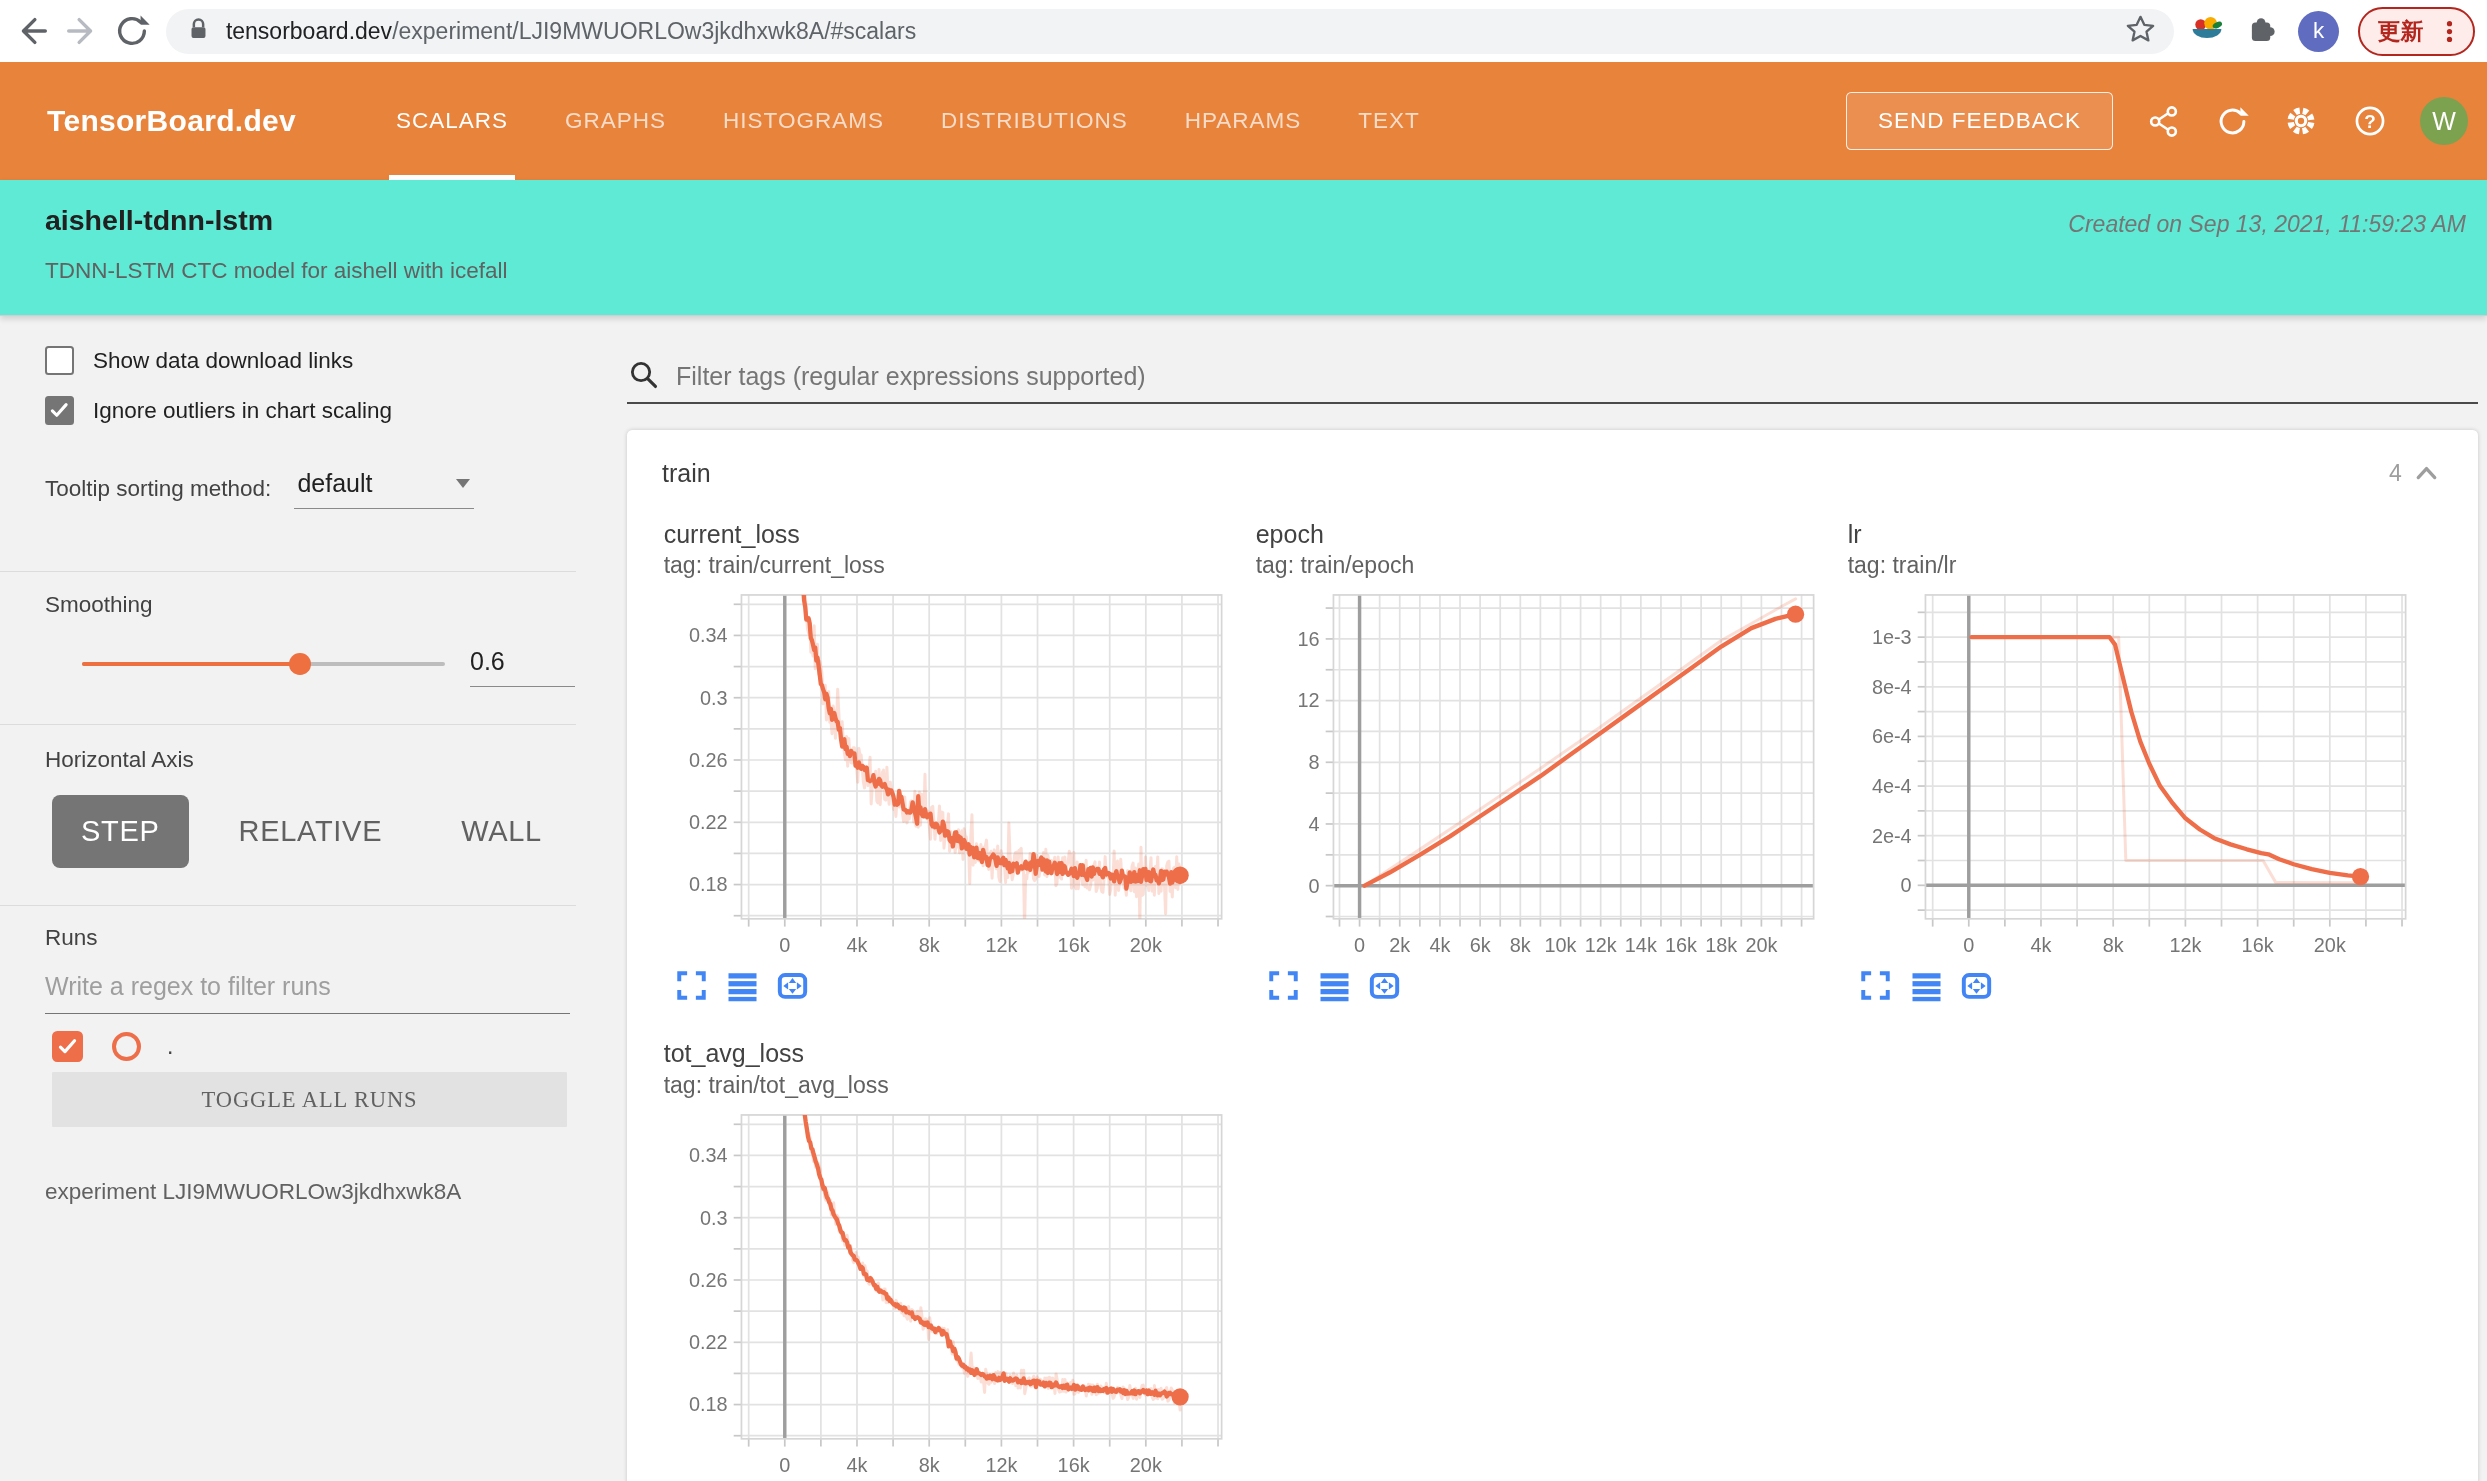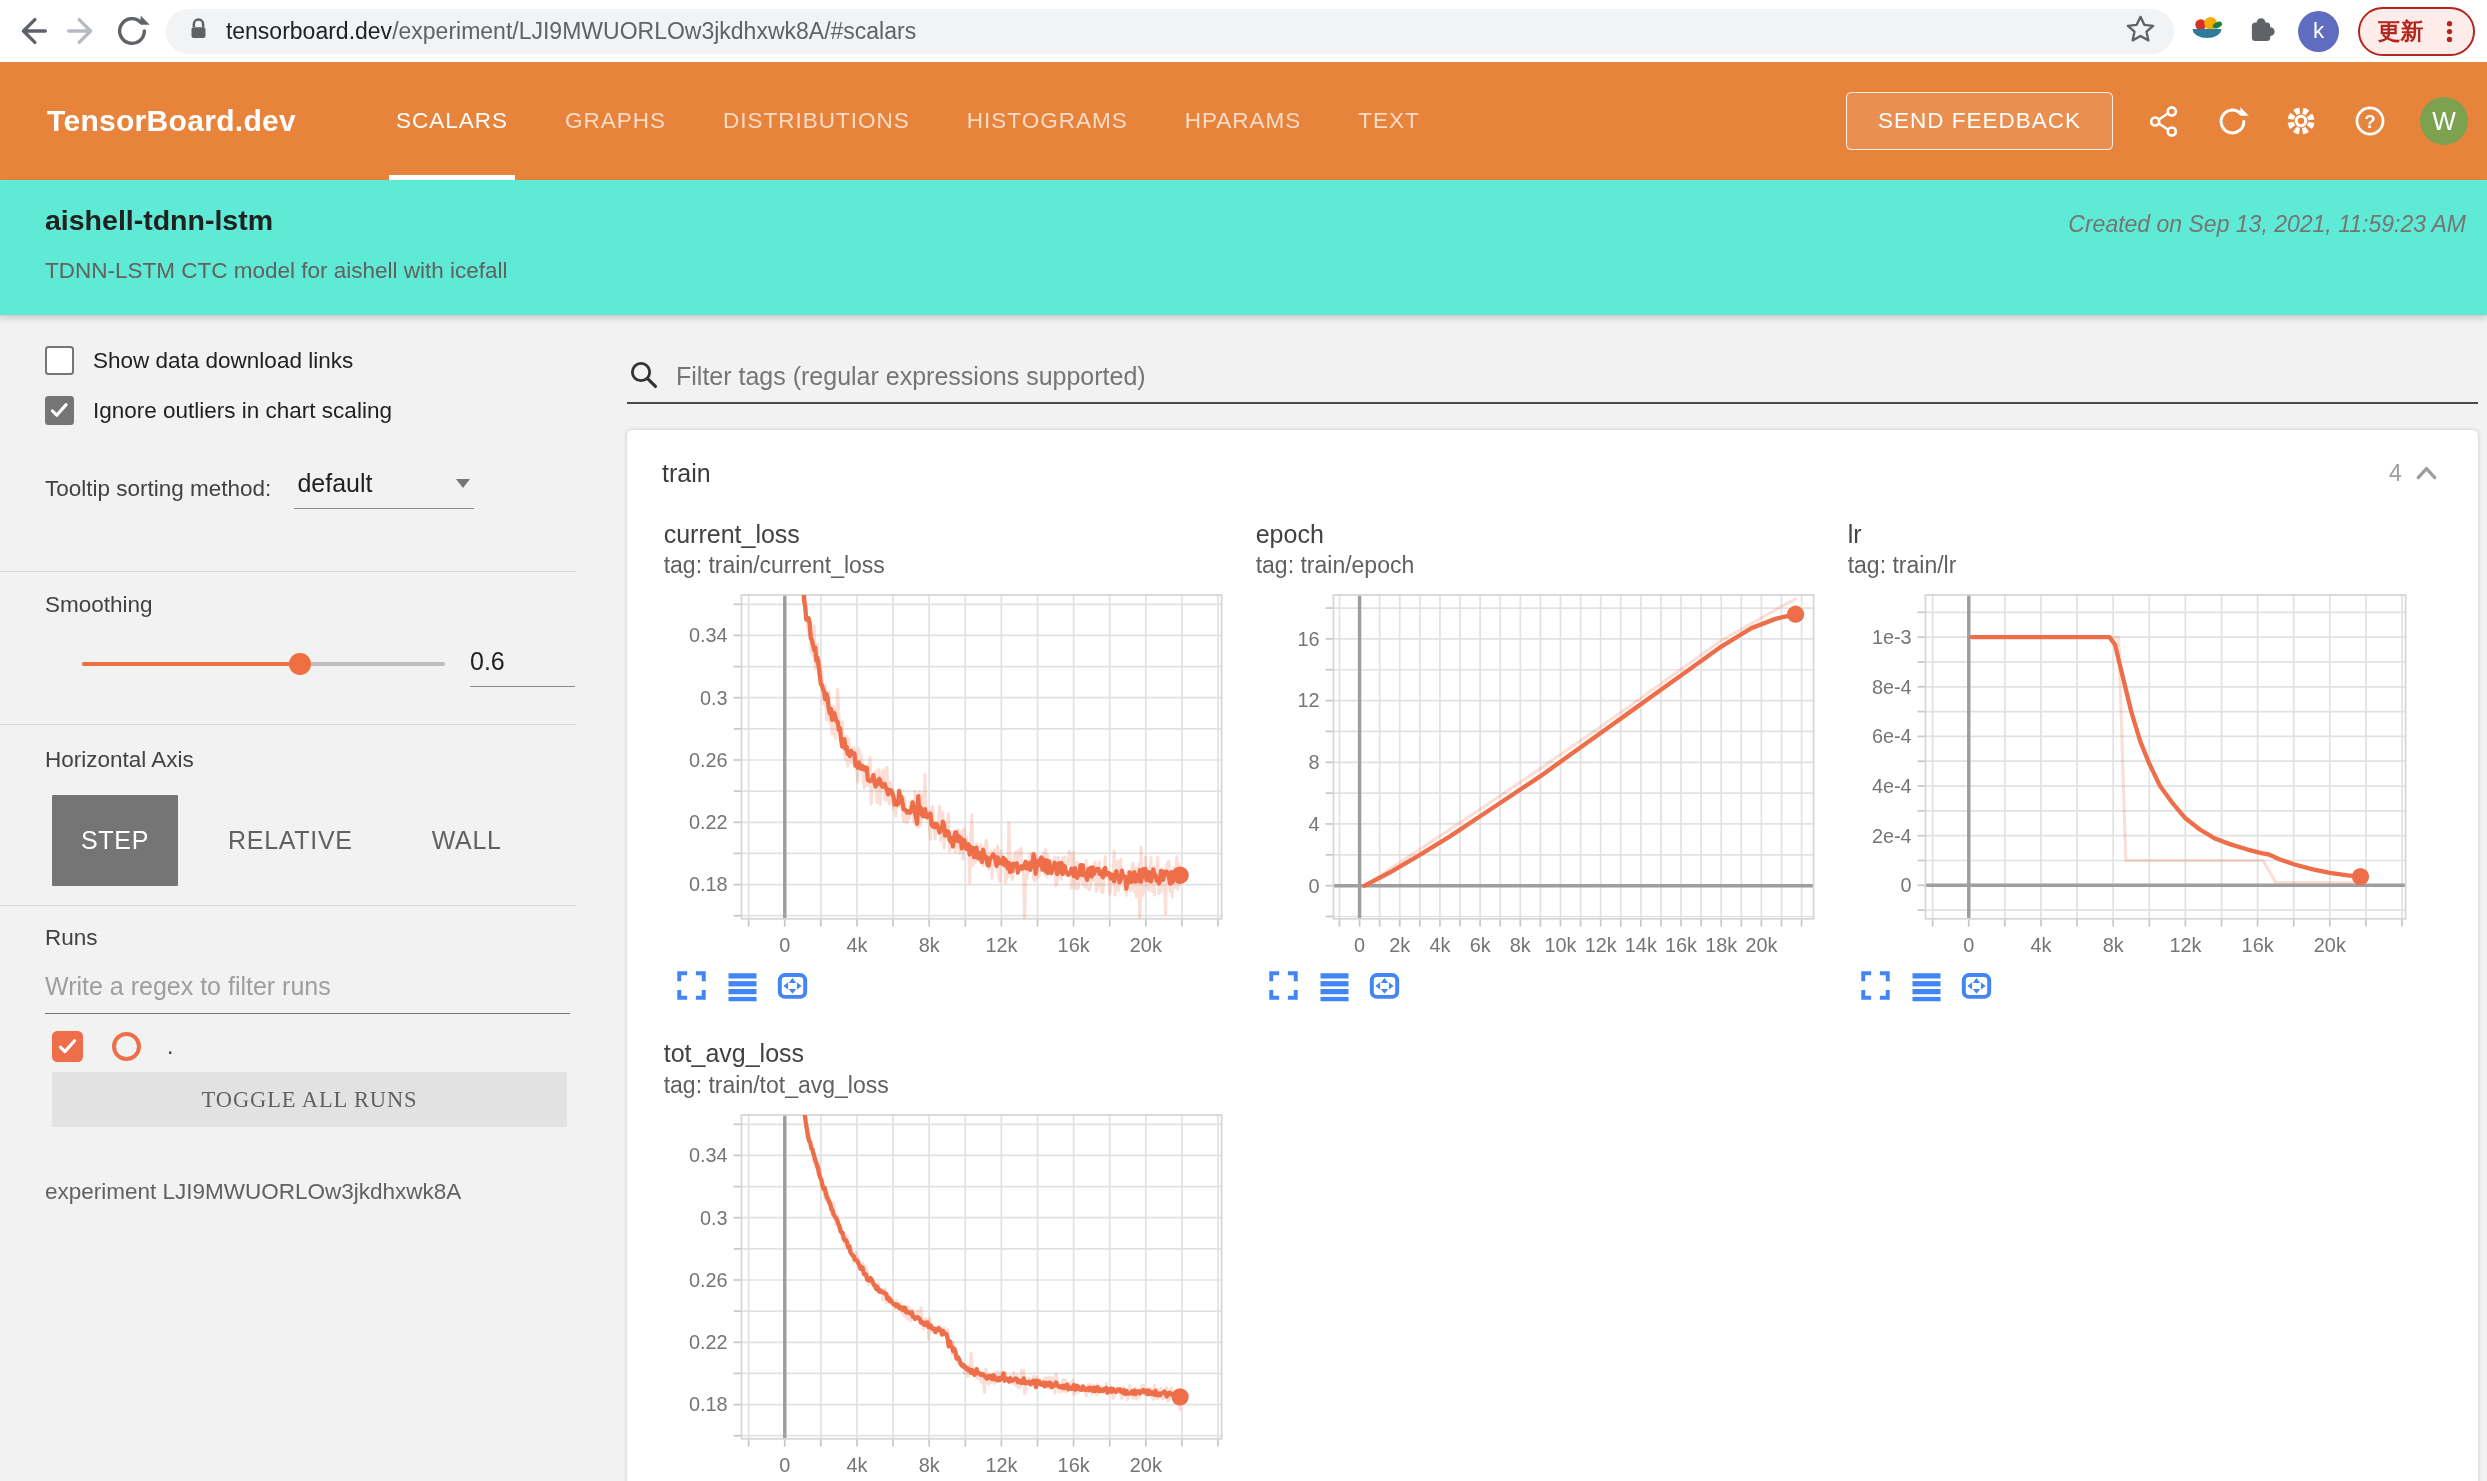--- a/index.html
+++ b/index.html
@@ -39,21 +39,21 @@
   .cbox.orange{background:#ee6e4a;border-color:#ee6e4a;border-radius:5.2px;display:flex;align-items:center;justify-content:center;}
   .cblabel{font-size:22.5px;color:#212121;margin-left:19px;}
   .divider{position:absolute;left:0;width:576px;height:0.9px;background:#dcdcdc;}
   .sec-label{position:absolute;left:45px;font-size:22.5px;color:#424242;}
   .tt-value{font-size:25px;color:#212121;}
   .caret-down{width:0;height:0;border-left:7.8px solid transparent;border-right:7.8px solid transparent;border-top:9.5px solid #757575;margin-left:22.5px;}
   .slider-track{position:absolute;left:82px;width:363px;height:4.3px;background:#bdbdbd;border-radius:2.6px;cursor:pointer;}
   .slider-fill{position:absolute;left:0;top:0;height:4.3px;width:60%;background:#ee7040;border-radius:2.6px;}
   .slider-knob{position:absolute;left:calc(60% - 10.4px);top:-8.6px;width:21.6px;height:21.6px;border-radius:50%;background:#ee7040;cursor:pointer;}
   .sm-value{position:absolute;left:470px;width:105px;font-size:25px;color:#212121;border-bottom:1.7px solid #8a8a8a;padding-bottom:10.4px;cursor:text;}
-  .haxis-btn{border:none;border-radius:1px;font-size:25px;letter-spacing:0.7px;padding:31px 29px;background:transparent;color:#616161;cursor:pointer;font-family:inherit;}
+  .haxis-btn{border:none;border-radius:8px;font-size:29px;letter-spacing:0.7px;padding:20px 29px;background:transparent;color:#616161;cursor:pointer;font-family:inherit;}
   .haxis-btn.active{background:#757575;color:#fff;}
   .regex-input{position:absolute;left:45px;width:525px;border:none;outline:none;background:transparent;font-size:25px;color:#424242;font-family:inherit;padding:0 0 12px 0;border-bottom:1.7px solid #757575;}
   .regex-input::placeholder{color:#9e9e9e;}
   .ring{width:29px;height:29px;border-radius:50%;border:4.3px solid #ee6e4a;box-sizing:border-box;}
   .toggle-btn{position:absolute;left:52px;width:515px;height:55px;background:#e2e2e2;border:none;border-radius:1px;font-size:22.5px;letter-spacing:0.9px;color:#616161;cursor:pointer;font-family:Liberation Serif, serif;}
   .exp-line{position:absolute;left:45px;font-size:22.5px;color:#616161;}
   
   .main{position:absolute;top:315px;left:576px;right:0;bottom:0;}
   .searchrow{position:absolute;left:51px;right:8.6px;top:35px;height:52px;display:flex;align-items:center;border-bottom:2.6px solid #4a4a4a;}
   .search-input{flex:1;border:none;outline:none;background:transparent;font-size:25px;color:#424242;font-family:inherit;margin-left:14px;}
@@ -132,22 +132,22 @@
           </svg>
       </span>
     </div>
   </div>
 
   <div class="tbheader" id="tbheader" style="background: rgb(232, 131, 60);">
     <div class="logo">TensorBoard.dev</div>
     <div class="tabs" id="tabs">
         <div class="tab active">SCALARS</div>
         <div class="tab">GRAPHS</div>
+        <div class="tab">HISTOGRAMS</div>
         <div class="tab">DISTRIBUTIONS</div>
-        <div class="tab">HISTOGRAMS</div>
         <div class="tab">HPARAMS</div>
         <div class="tab">TEXT</div>
       </div>
     <div class="hdr-right">
       <button class="feedback-btn">SEND FEEDBACK</button>
       <span class="hicon">
         <svg width="35" height="35" viewBox="0 0 40 40" fill="none" stroke="#fff" stroke-width="3">
             <circle cx="29.5" cy="8.5" r="4.6"></circle>
             <circle cx="10.5" cy="20" r="4.6"></circle>
             <circle cx="29.5" cy="31.5" r="4.6"></circle>

